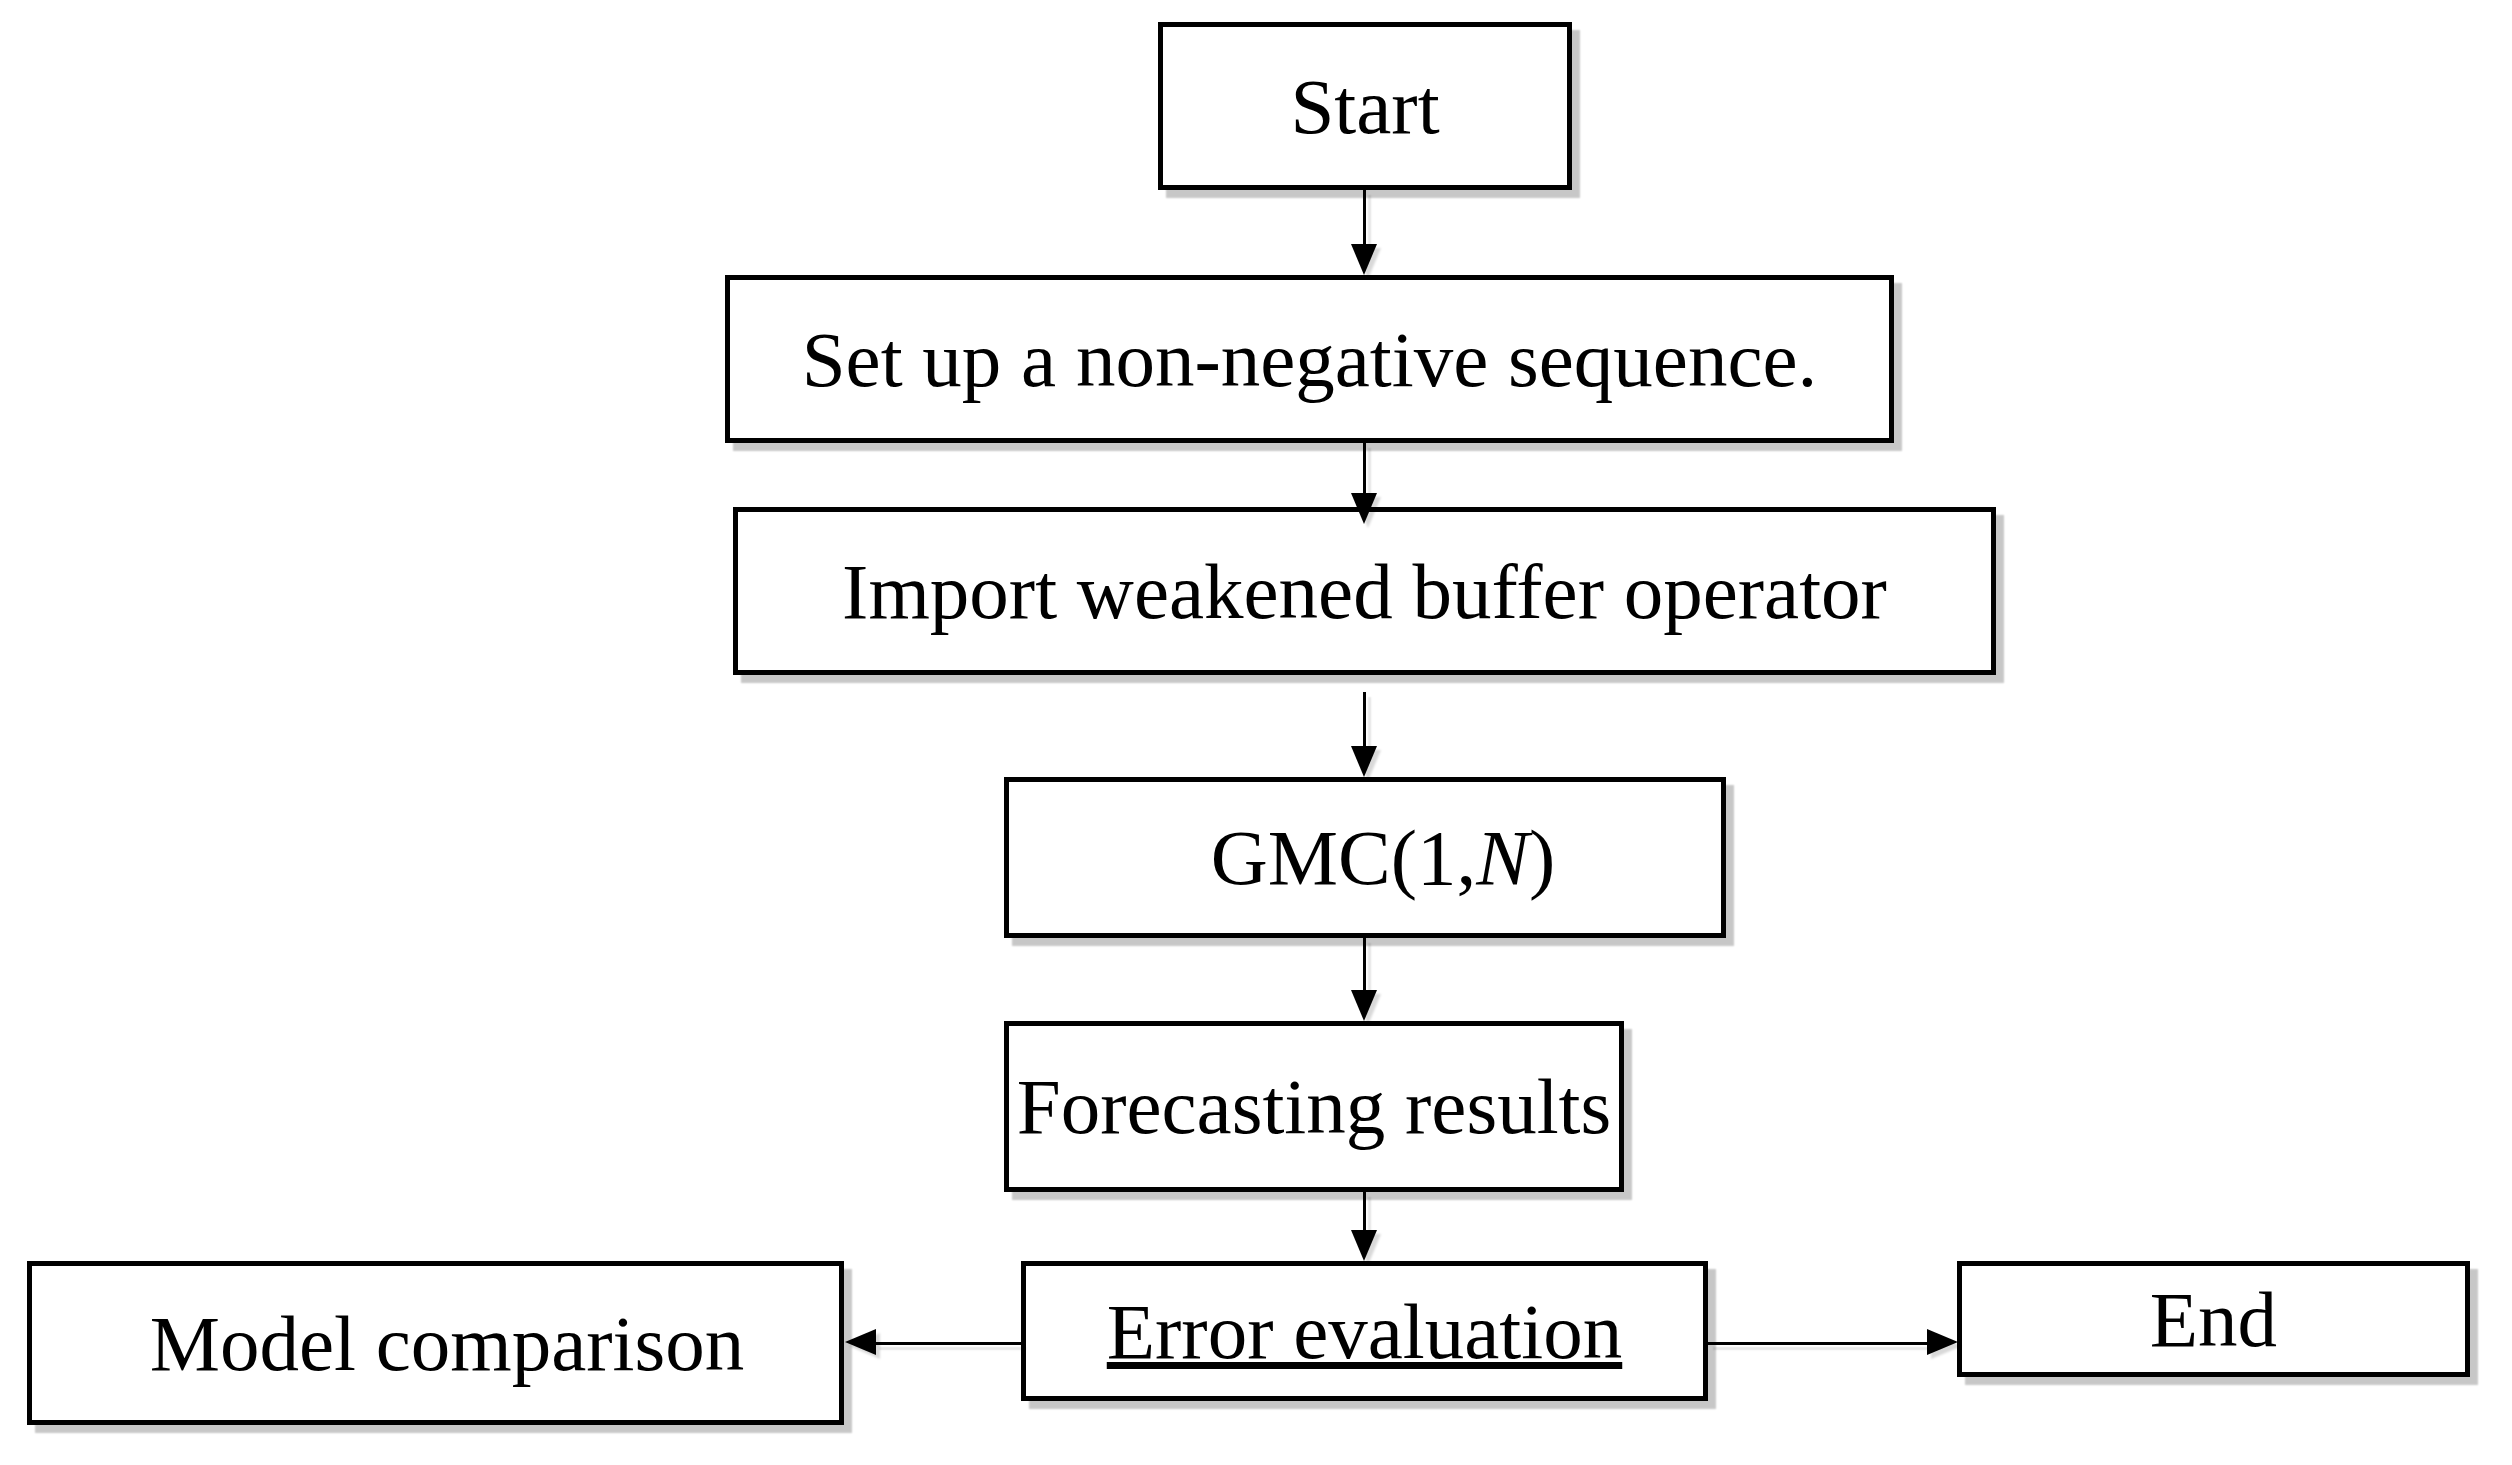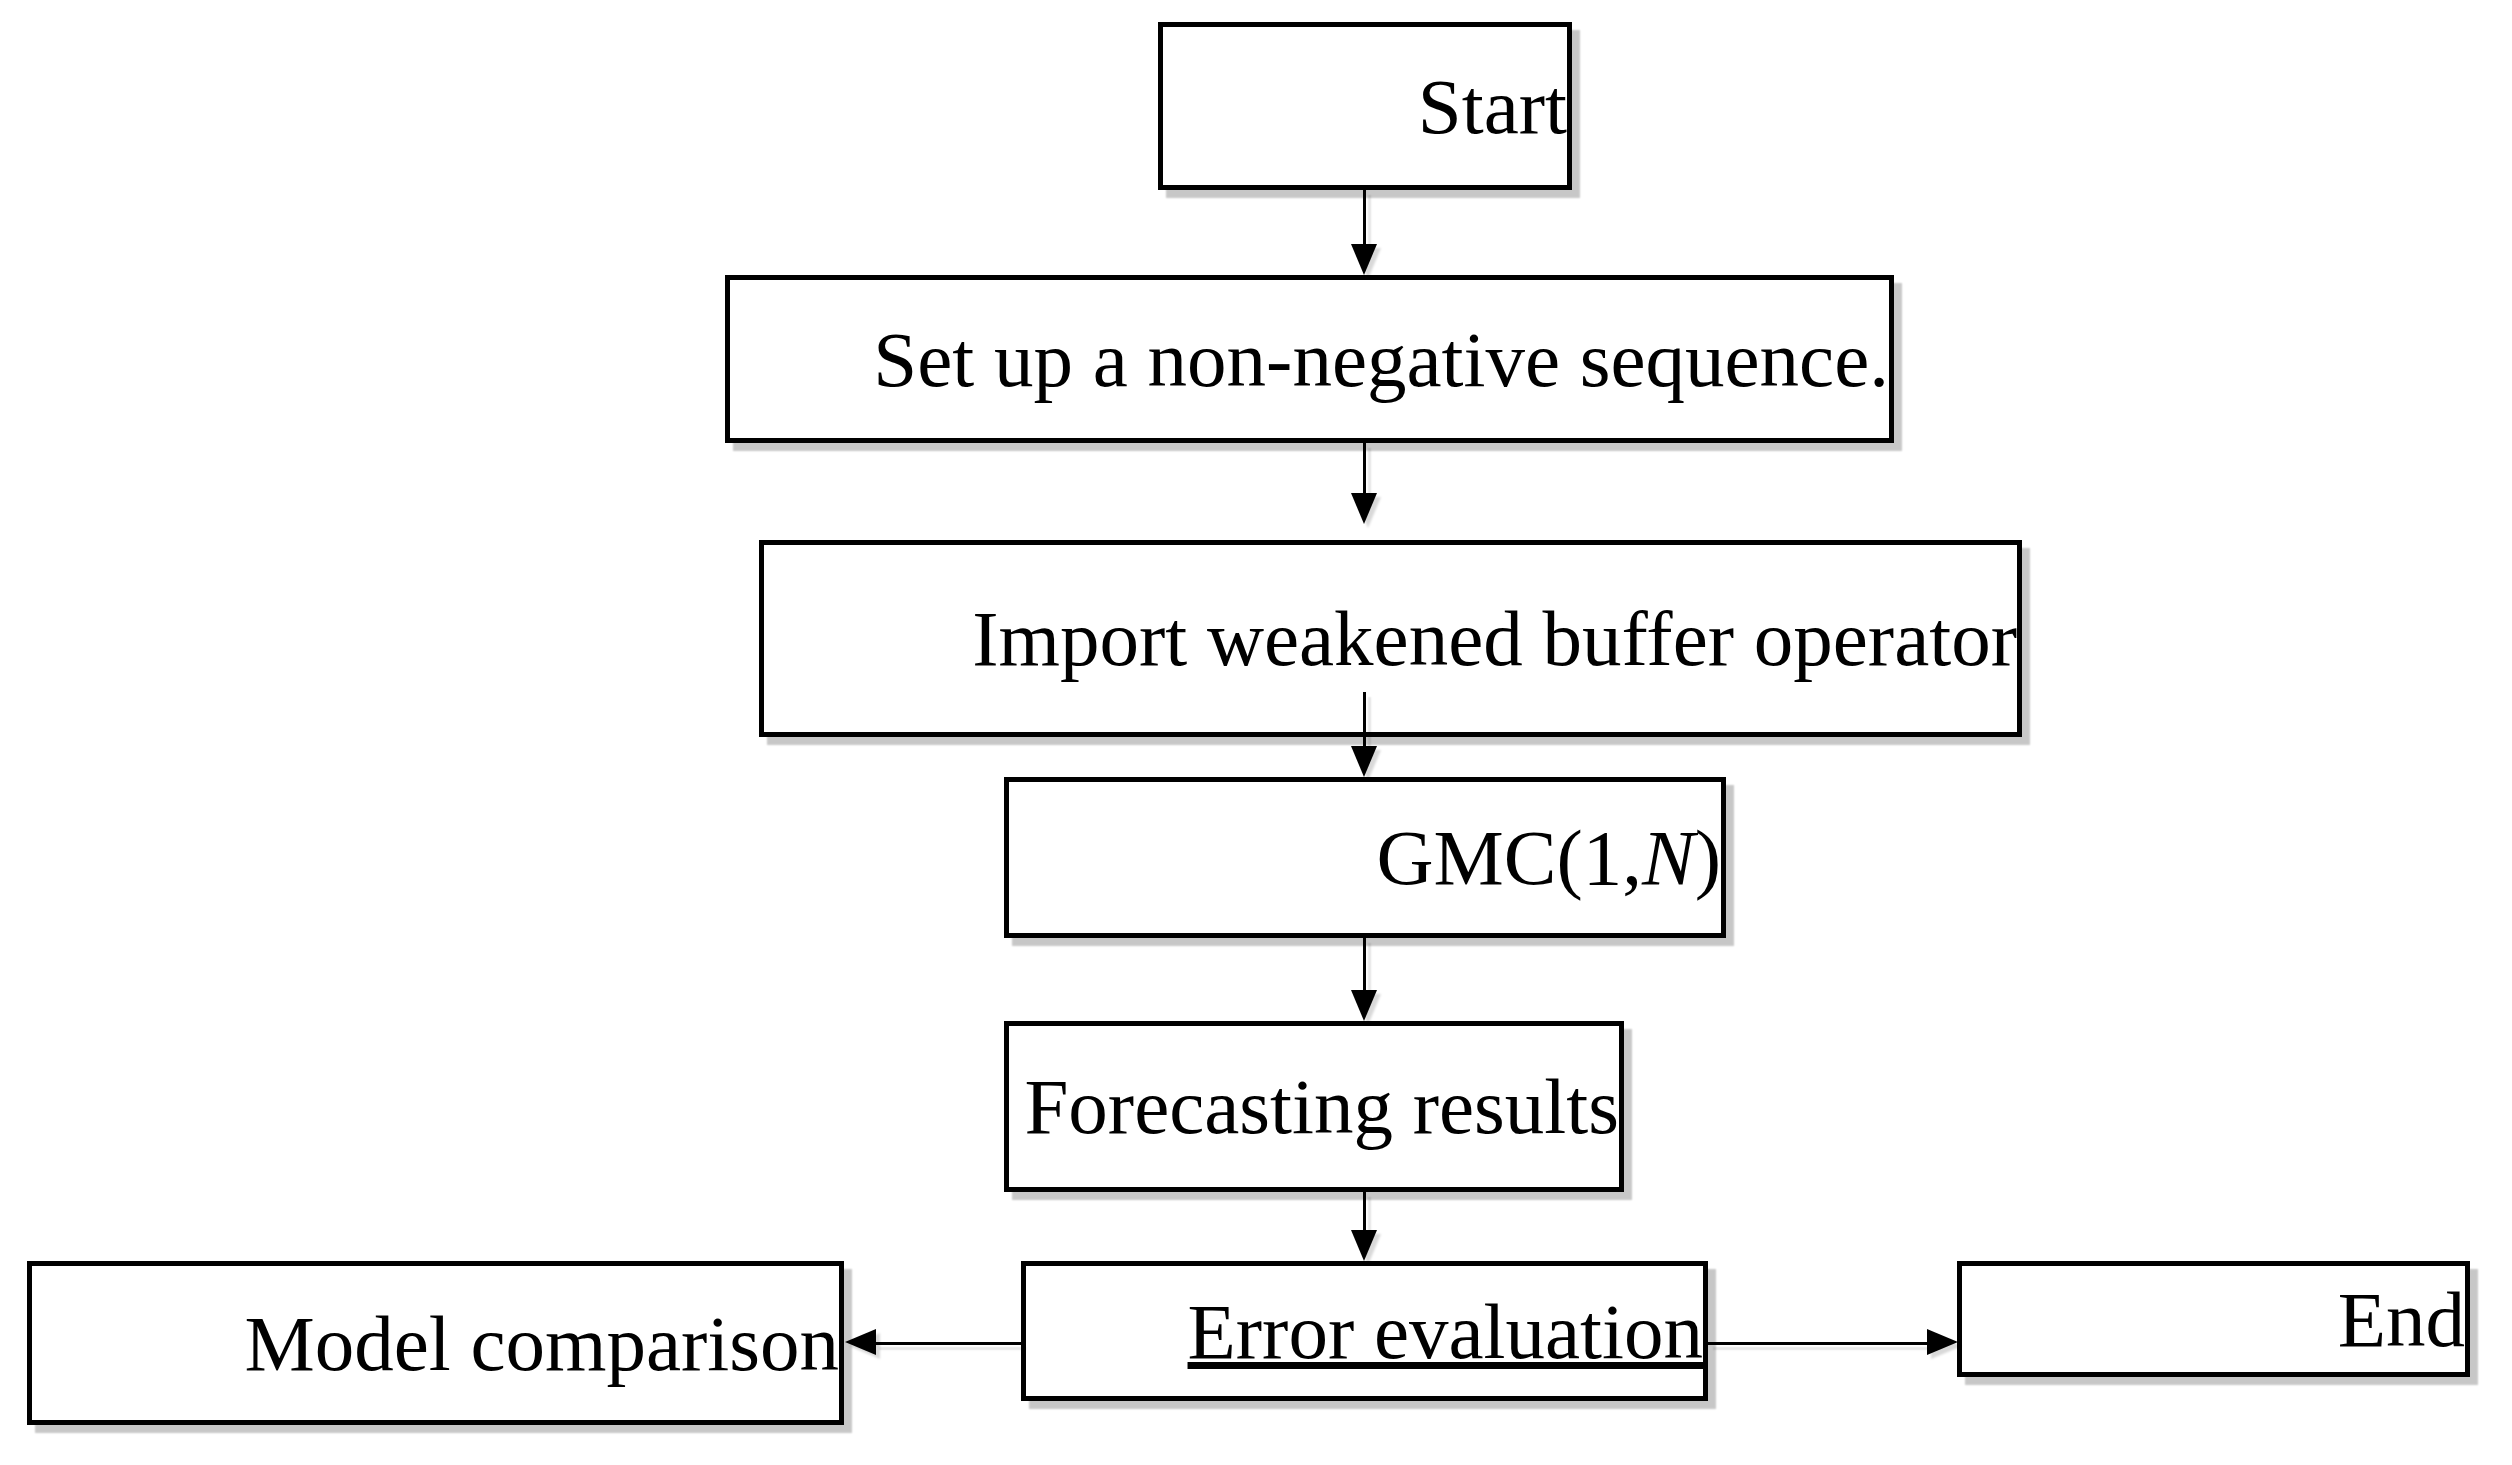--- a/index.html
+++ b/index.html
@@ -16,21 +16,21 @@
     overflow: hidden;
   }
   .node {
     position: absolute;
     box-sizing: border-box;
     background: #ffffff;
     border: 5.1px solid #000000;
     box-shadow: 7.7px 7.7px 1.7px rgba(0,0,0,0.22);
     display: flex;
     align-items: center;
-    justify-content: flex-end;
+    justify-content: center;
     text-align: center;
     font-size: 79px;
     color: #000000;
     line-height: 1;
     white-space: nowrap;
   }
   .node .var-italic { font-style: italic; }
   .vline {
     position: absolute;
     width: 2.6px;
@@ -74,21 +74,21 @@
 <div class="canvas">
 
   <div class="node" style="left:1158px; top:22px; width:414px; height:168px;">
     <span>Start</span>
   </div>
 
   <div class="node" style="left:717px; top:275px; width:1169px; height:168px;margin-left:8px;">
     <span>Set up a non-negative sequence.</span>
   </div>
 
-  <div class="node" style="left:733px; top:540px; width:1263px; height:197px;margin-left:26px;">
+  <div class="node" style="left:733px; top:507px; width:1263px; height:168px;">
     <span>Import weakened buffer operator</span>
   </div>
 
   <div class="node" style="left:1004px; top:777px; width:722px; height:161px;padding-left:36px;">
     <span>
       <span>GMC(1,</span><span class="var-italic">N</span><span>)</span>
     </span>
   </div>
 
   <div class="node" style="left:1004px; top:1021px; width:620px; height:171px;">

